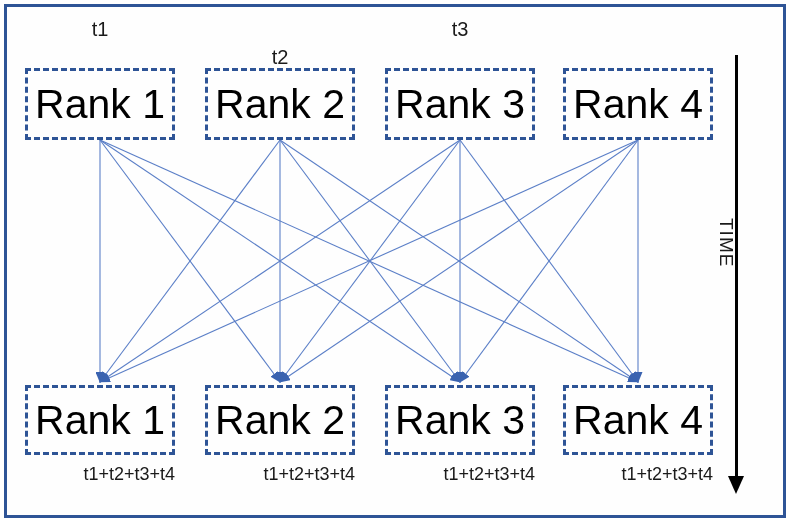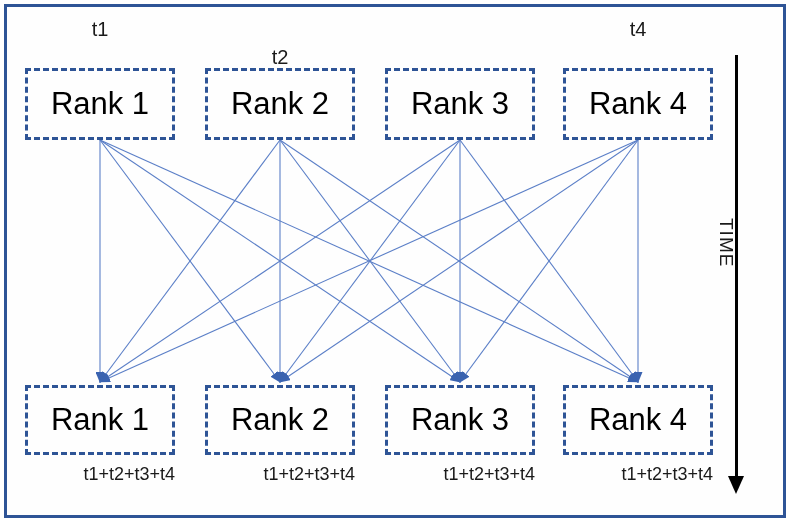--- a/index.html
+++ b/index.html
@@ -38,21 +38,21 @@
   }
   .node-box {
     position: absolute;
     border: 3px dashed #2E5496;
     box-sizing: border-box;
     background: transparent;
     display: flex;
     align-items: center;
     justify-content: center;
     color: #000000;
-    font-size: 31px;
+    font-size: 41px;
     font-family: "Liberation Sans", sans-serif;
     letter-spacing: 0px;
     white-space: nowrap;
   }
   .t-label {
     position: absolute;
     font-size: 20px;
     color: #1a1a1a;
     text-align: center;
     font-family: "Liberation Sans", sans-serif;
@@ -125,21 +125,21 @@
         <line x1="460" y1="140" x2="638" y2="382" marker-end="url(#ahead)"></line>
         <line x1="638" y1="140" x2="100" y2="382" marker-end="url(#ahead)"></line>
         <line x1="638" y1="140" x2="280" y2="382" marker-end="url(#ahead)"></line>
         <line x1="638" y1="140" x2="460" y2="382" marker-end="url(#ahead)"></line>
         <line x1="638" y1="140" x2="638" y2="382" marker-end="url(#ahead)"></line>
       </g>
   </svg>
 
   <div class="t-label" style="left:25px; top:18px; width:150px;">t1</div>
   <div class="t-label" style="left:205px; top:18px; width:150px;margin-top:28px;">t2</div>
-  <div class="t-label" style="left:563px; top:18px; width:150px;">t4</div>
+  <div class="t-label" style="left:385px; top:18px; width:150px;">t3</div>
 
   <div class="node-box" style="left:25px; top:68px; width:150px; height:72px;">Rank 1</div>
   <div class="node-box" style="left:205px; top:68px; width:150px; height:72px;">Rank 2</div>
   <div class="node-box" style="left:385px; top:68px; width:150px; height:72px;">Rank 3</div>
   <div class="node-box" style="left:563px; top:68px; width:150px; height:72px;">Rank 4</div>
 
   <div class="node-box" style="left:25px; top:385px; width:150px; height:70px;">Rank 1</div>
   <div class="node-box" style="left:205px; top:385px; width:150px; height:70px;">Rank 2</div>
   <div class="node-box" style="left:385px; top:385px; width:150px; height:70px;">Rank 3</div>
   <div class="node-box" style="left:563px; top:385px; width:150px; height:70px;">Rank 4</div>

